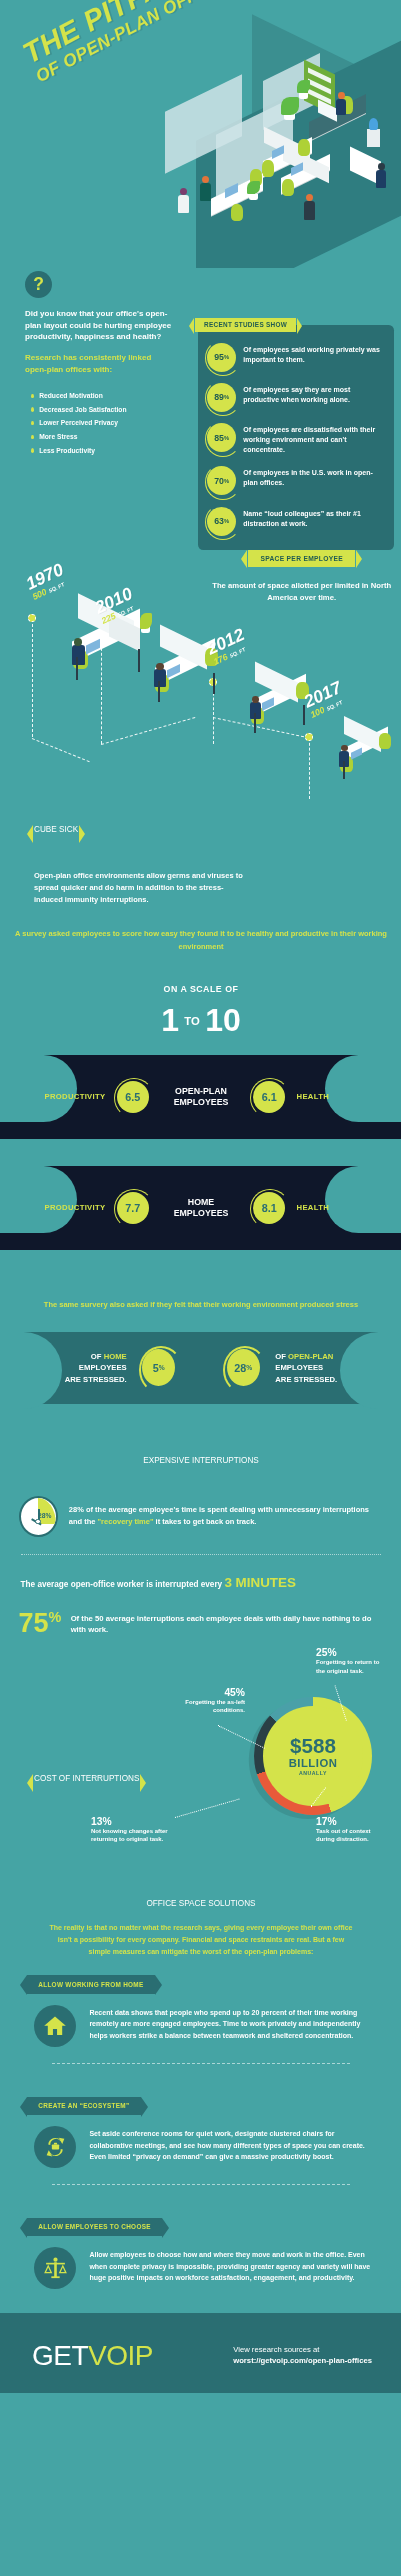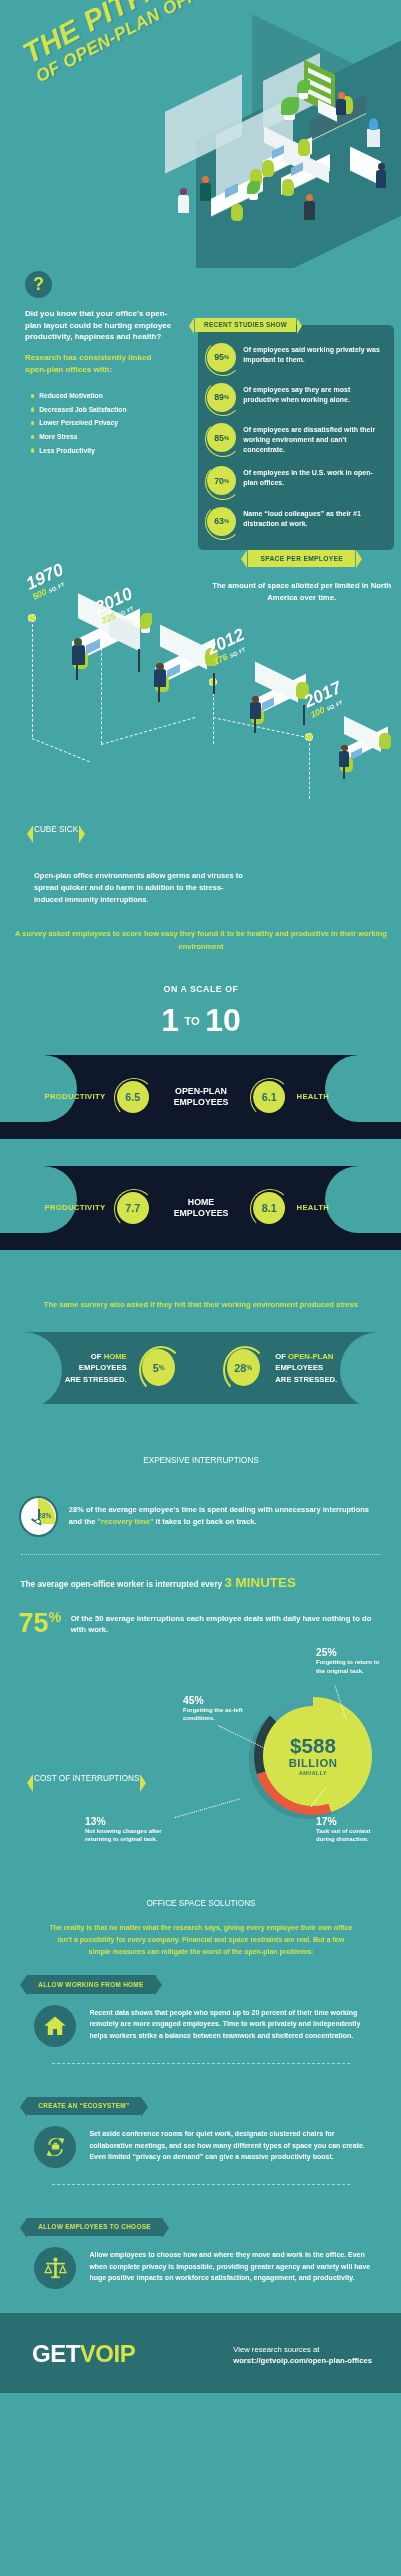--- a/index.html
+++ b/index.html
@@ -261,21 +261,21 @@
   .sol-row { display:flex; align-items:flex-start; gap:13.4px; padding: 11.3px 24px 0 34px; }
   .sol-icon {
     flex:0 0 auto; width:42px; height:42px; border-radius:50%; background:#2a6e72;
     display:flex; align-items:center; justify-content:center;
   }
   .sol-text { font-size:7px; line-height:1.62; font-weight:bold; color:#ffffff; padding-top:2.1px; }
   .sol-sep { border-top:1px dashed rgba(255,255,255,.55); margin: 15.5px 52px; }
 
   
   .footer { background:#2a6e72; height:80px; position:relative; margin-top:24px; }
-  .logo { position:absolute; left:32px; top:27px; font-size:24px; font-weight:bold; letter-spacing:-0.5px; }
+  .logo { position:absolute; left:32px; top:27px; font-size:28px; font-weight:normal; letter-spacing:-0.5px; }
   .logo .get { color:#ffffff; }
   .logo .voip { color:#d4e34a; }
   .foot-right { position:absolute; right:30px; top:32px; text-align:left; }
   .foot-right .l1 { font-size:7.7px; color:#ffffff; }
   .foot-right .l2 { font-size:7.7px; color:#ffffff; font-weight:bold; margin-top:2.1px; }
 </style>
 </head>
 <body>
 
 <div class="page">
@@ -600,39 +600,39 @@
 
     <div class="pie-wrap">
       <div class="pie"></div>
       <div class="pie-hole">
         <div class="amount">$588</div>
         <div class="unit">BILLION</div>
         <div class="ann">ANUALLY</div>
       </div>
     </div>
 
-    <div class="pie-label" style="left:183px; top:59px; width:62px;">
+    <div class="pie-label" style="left:183px; top:51px; width:62px;text-align:right;">
       <div class="pl-num">45%</div>
       <div class="pl-txt">Forgetting the as-left conditions.</div>
     </div>
     <div class="leader" style="left:218px; top:89px; width:52px; transform:rotate(26deg); transform-origin:left center;"></div>
 
     <div class="pie-label" style="left:316px; top:11.3px; width:72px;">
       <div class="pl-num">25%</div>
       <div class="pl-txt">Forgetting to return to the original task.</div>
     </div>
     <div class="leader" style="left:335px; top:49px; width:37px; transform:rotate(72deg); transform-origin:left center;"></div>
 
     <div class="pie-label" style="left:316px; top:180px; width:72px;">
       <div class="pl-num">17%</div>
       <div class="pl-txt">Task out of context during distraction.</div>
     </div>
     <div class="leader" style="left:311px; top:170px; width:24px; transform:rotate(-52deg); transform-origin:left center;"></div>
 
-    <div class="pie-label" style="left:85px; top:180px; width:82px;">
+    <div class="pie-label" style="left:91px; top:180px; width:82px;">
       <div class="pl-num">13%</div>
       <div class="pl-txt">Not knowing changes after returning to original task.</div>
     </div>
     <div class="leader" style="left:175px; top:181px; width:67px; transform:rotate(-16deg); transform-origin:left center;"></div>
   </section>
 
   <section class="solutions">
     <div class="sol-head">
       <span class="ribbon2">OFFICE SPACE SOLUTIONS</span>
     </div>

